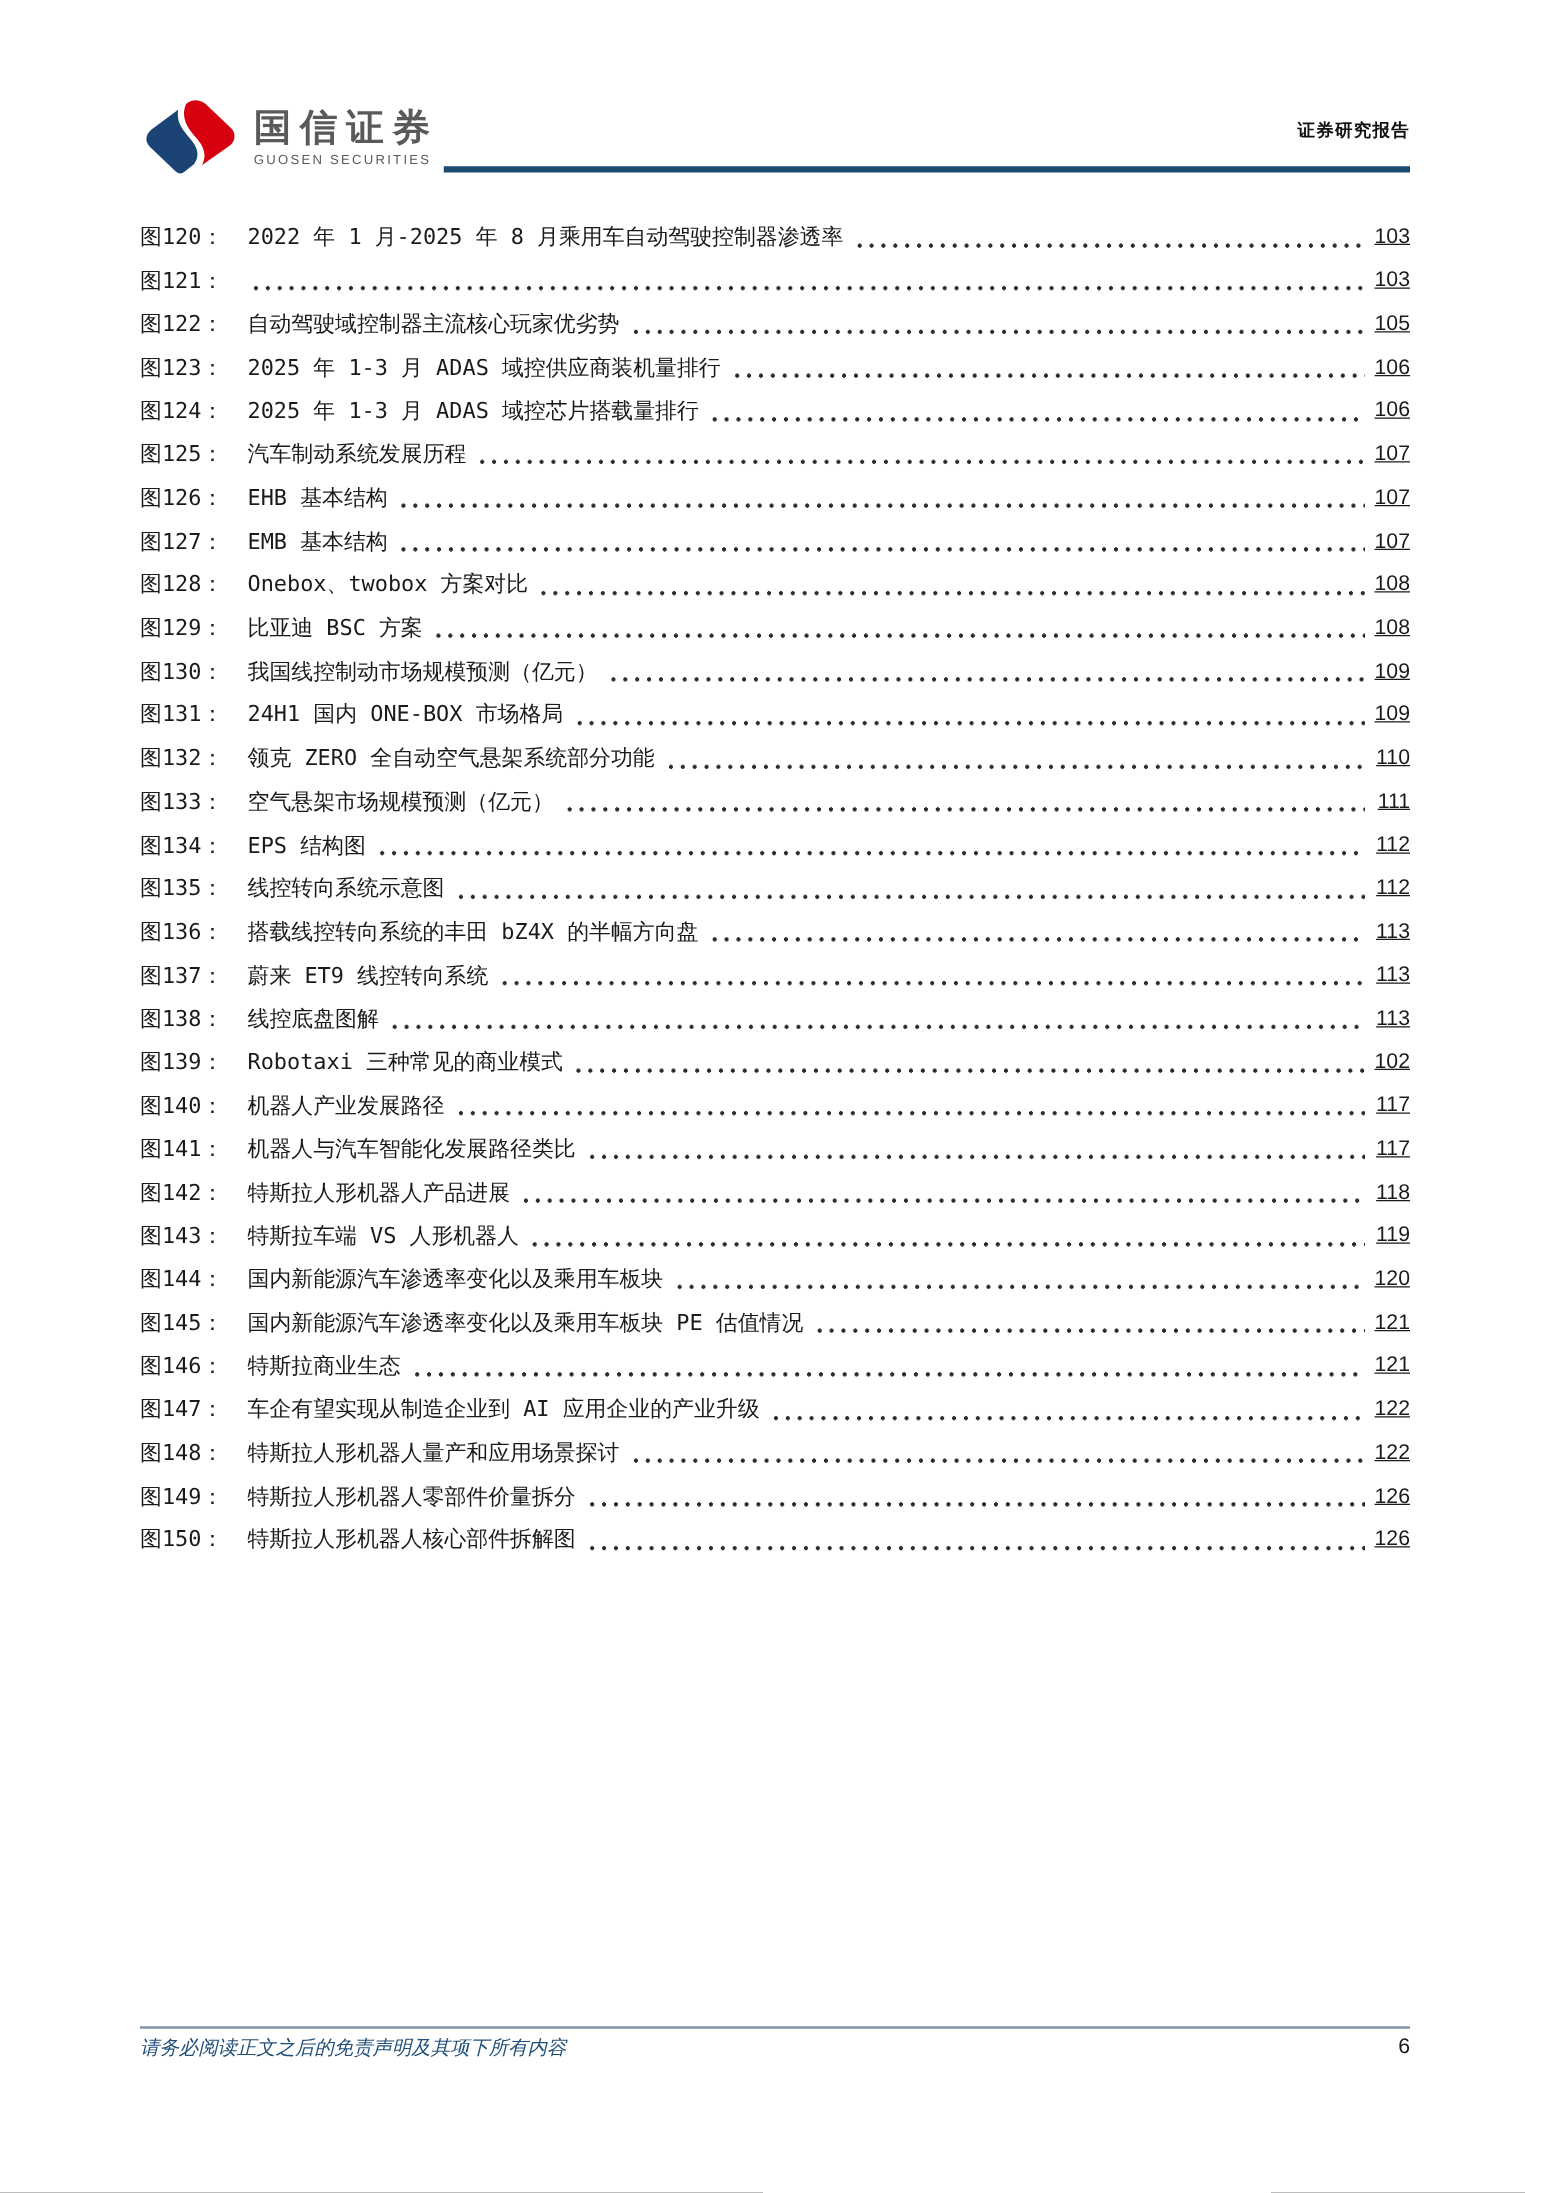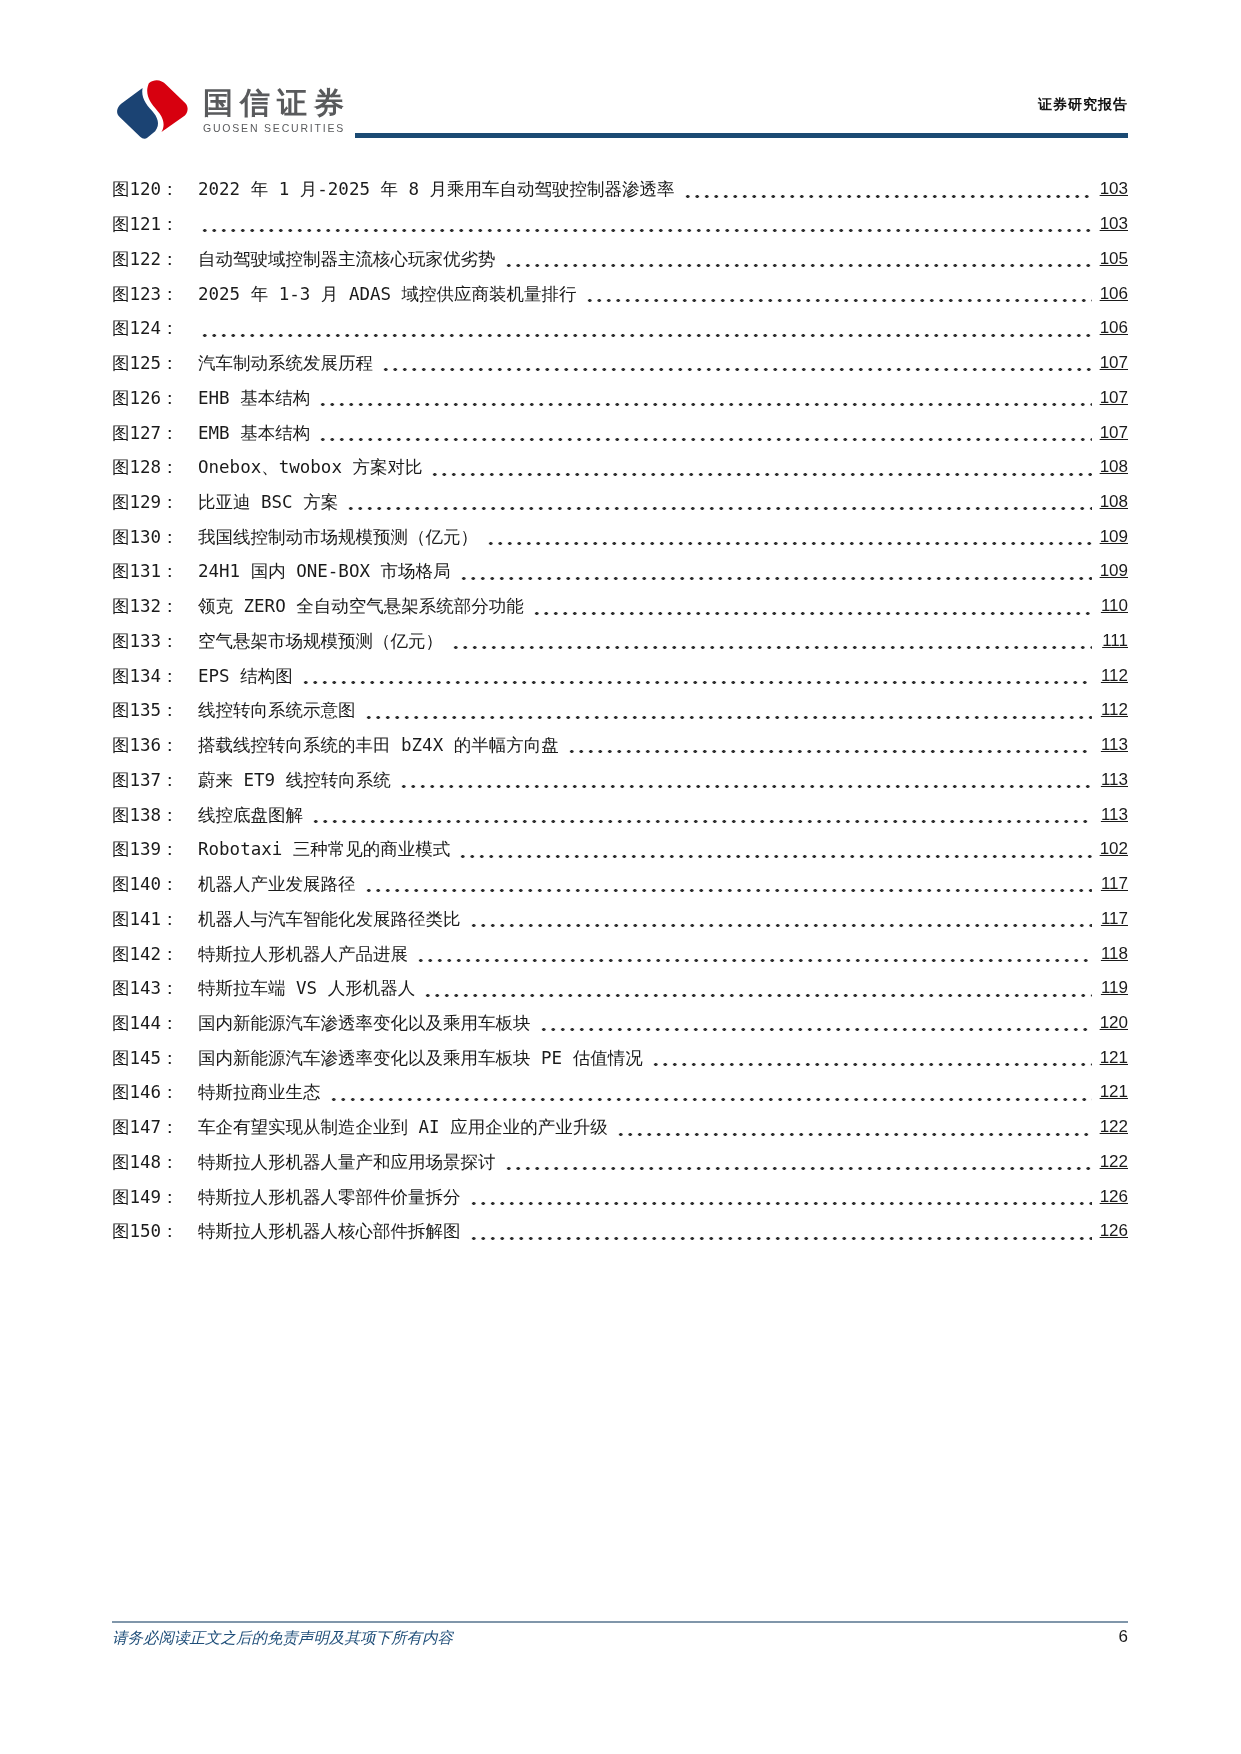--- a/index.html
+++ b/index.html
@@ -129,20 +129,21 @@
 
     <div class="toc-row">
       <span class="toc-label">图123：</span>
       <span class="toc-title">2025 年 1-3 月 ADAS 域控供应商装机量排行</span>
       <span class="toc-leader"></span>
       <span class="toc-page">106</span>
     </div>
 
     <div class="toc-row">
       <span class="toc-label">图124：</span>
+      <span class="toc-title">2025 年 1-3 月 ADAS 域控芯片搭载量排行</span>
       <span class="toc-leader"></span>
       <span class="toc-page">106</span>
     </div>
 
     <div class="toc-row">
       <span class="toc-label">图125：</span>
       <span class="toc-title">汽车制动系统发展历程</span>
       <span class="toc-leader"></span>
       <span class="toc-page">107</span>
     </div>

